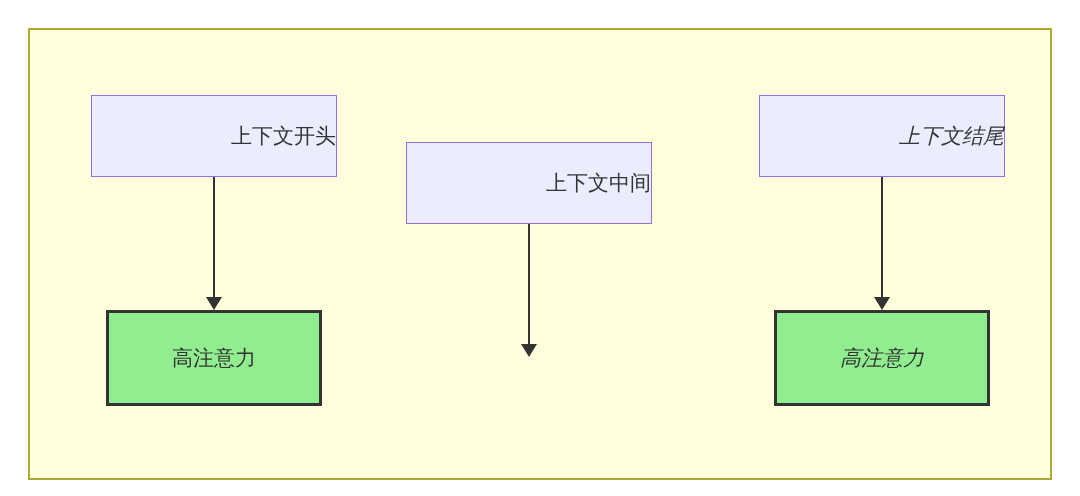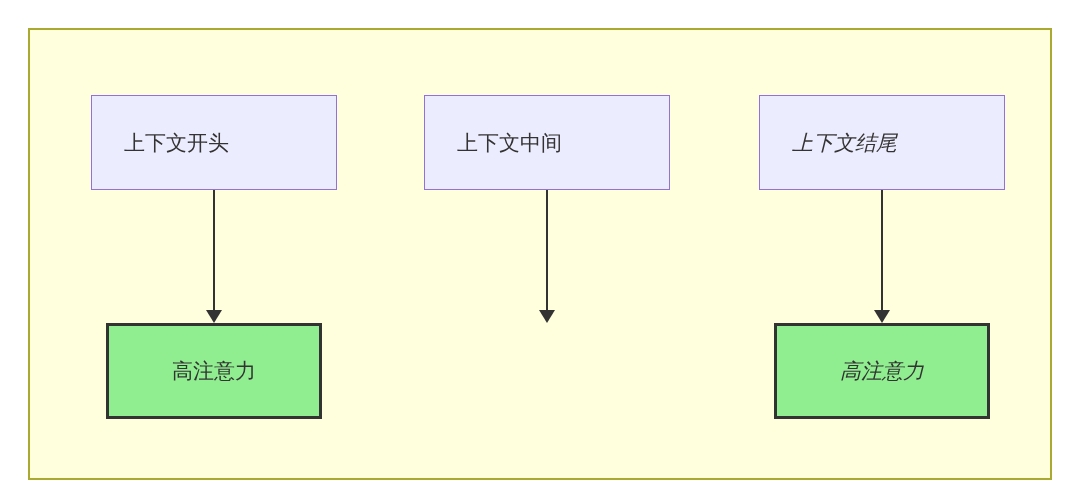--- a/index.html
+++ b/index.html
@@ -31,28 +31,28 @@
 
   .col {
     position: absolute;
     top: 65px;
     width: 246px;
     display: flex;
     flex-direction: column;
     align-items: center;
   }
   .col-1 { left: 61px; }
-  .col-2 { left: 394px; }
+  .col-2 { left: 376px; margin-top: 47px; }
   .col-3 { left: 729px; font-style: italic; }
 
   .src-node {
-    width: 246px; height: 95px;
+    width: 246px; height: 82px;
     background: var(--source-fill, #ECECFF);
     border: 1.5px solid var(--source-border, #9370DB);
-    display: flex; align-items: center; justify-content: flex-start;
+    display: flex; align-items: center; justify-content: flex-end;
     font-size: 21px;
     color: var(--text, #333333);
     padding-left: 32px;
   }
 
   .edge {
     display: flex;
     flex-direction: column;
     align-items: center;
     height: 133px;

